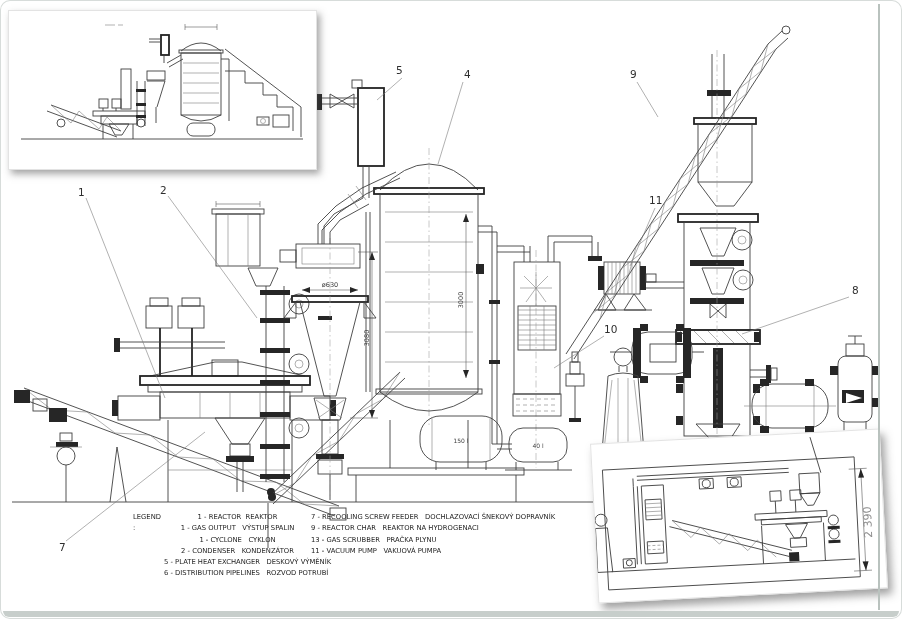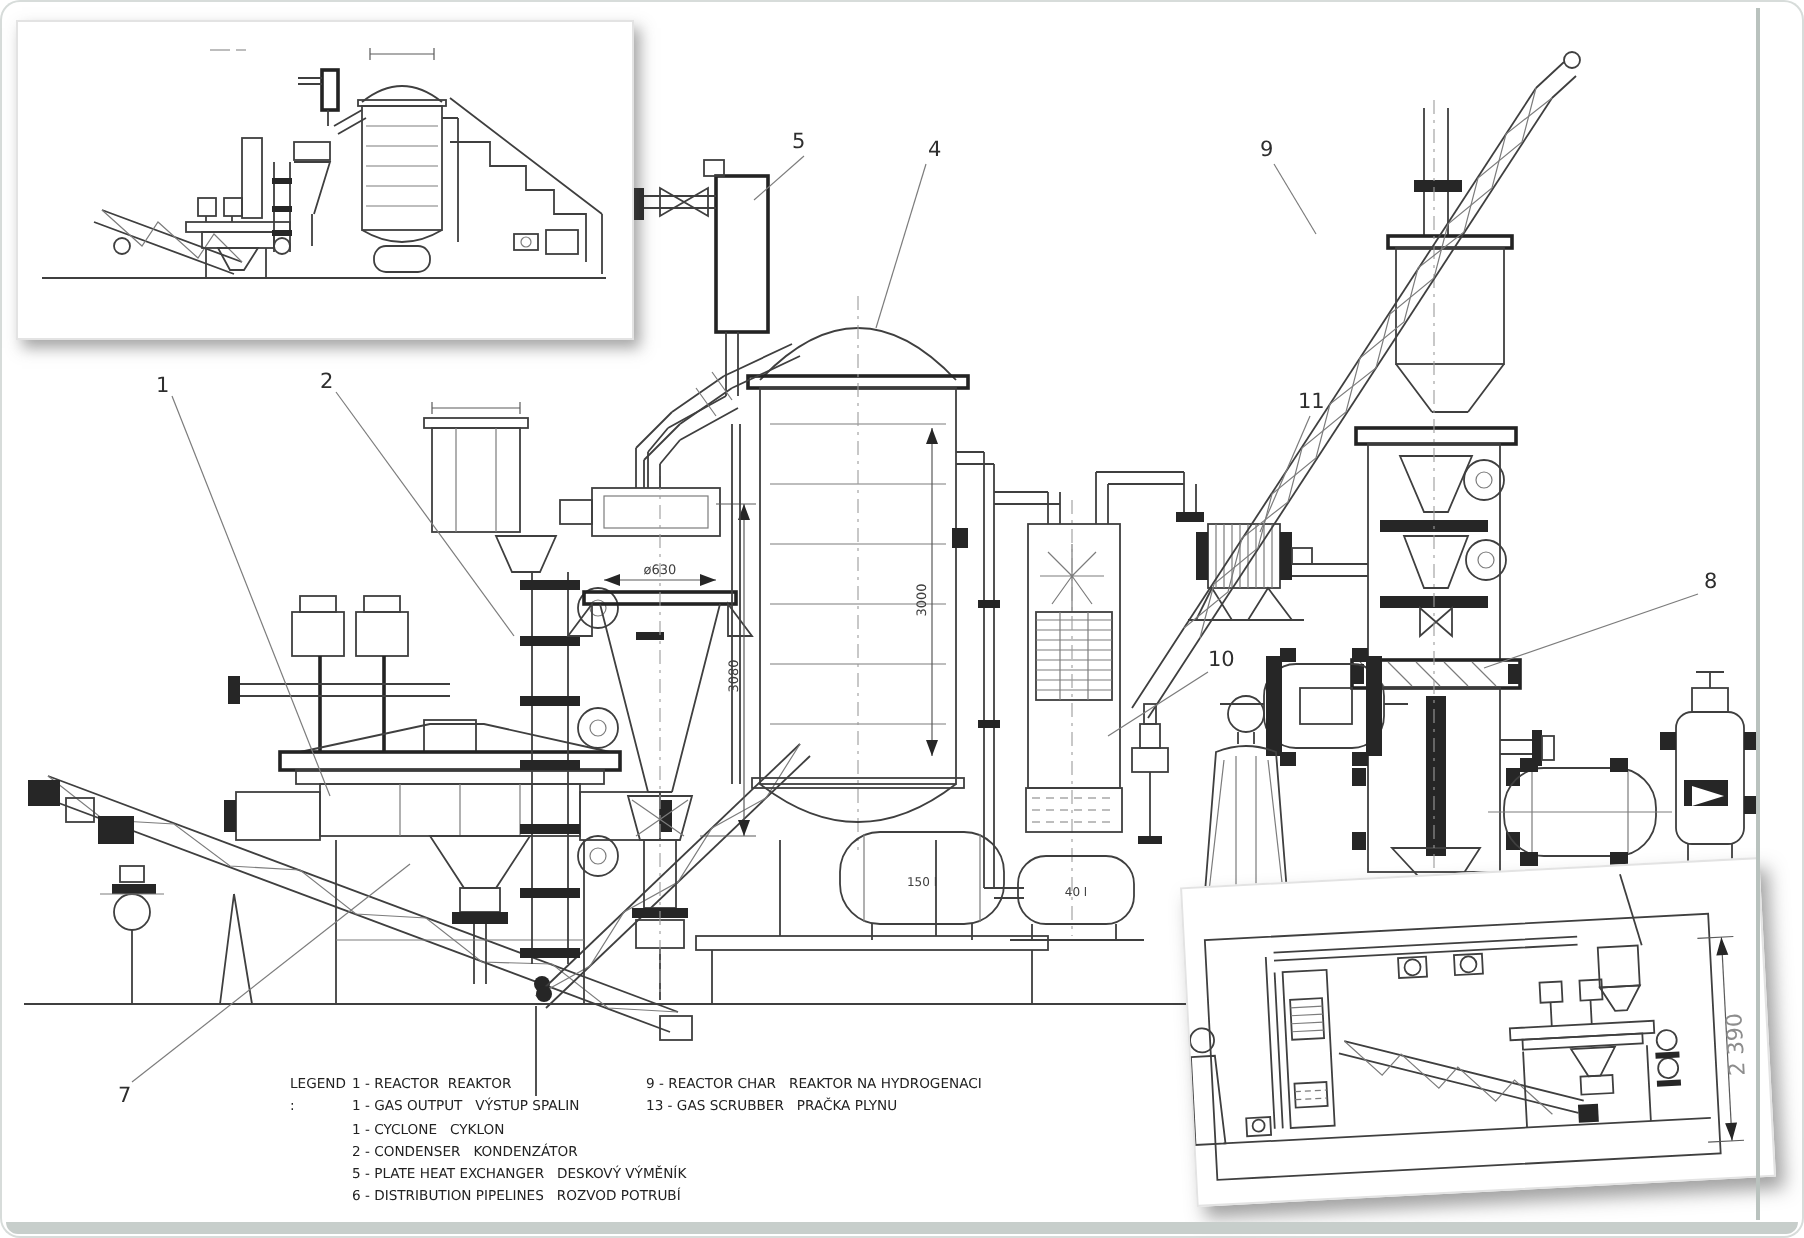--- a/index.html
+++ b/index.html
@@ -24,25 +24,25 @@
   .inset-tl{
     left:8px;top:10px;width:307px;height:158px;
     box-shadow:3px 4px 7px rgba(75,75,75,.5);
   }
   .inset-br{
     left:594px;top:436px;width:288px;height:158px;
     transform:rotate(-3deg);transform-origin:50% 50%;
     box-shadow:4px 6px 9px rgba(70,70,70,.5);
   }
   .legend{
-    position:absolute;left:133px;top:537px;display:flex;
-    font-size:6.8px;color:#222;letter-spacing:0;line-height:11.3px;margin-left:12px;
+    position:absolute;left:133px;top:512px;display:flex;
+    font-size:6.8px;color:#222;letter-spacing:0;line-height:11.3px;
   }
   .legend-title{width:31px;}
-  .legend-col1{width:147px;}
+  .legend-col1{width:147px;text-align:center;}
   .legend-item{white-space:pre;}
   .page-edge-right{
     position:absolute;left:878px;top:4px;width:0;height:606px;
     border-left:2px solid #b9c2be;
   }
   .page-edge-bottom{
     position:absolute;left:3px;top:611px;width:896px;height:6px;
     background:#c7cecb;border-radius:0 0 8px 8px;
   }
 </style>
@@ -473,20 +473,22 @@
     <div class="legend-title">LEGEND :</div>
     <div class="legend-col1">
       <div class="legend-item">1 - REACTOR  REAKTOR</div>
       <div class="legend-item">1 - GAS OUTPUT   VÝSTUP SPALIN</div>
       <div class="legend-item">1 - CYCLONE   CYKLON</div>
       <div class="legend-item">2 - CONDENSER   KONDENZÁTOR</div>
       <div class="legend-item">5 - PLATE HEAT EXCHANGER   DESKOVÝ VÝMĚNÍK</div>
       <div class="legend-item">6 - DISTRIBUTION PIPELINES   ROZVOD POTRUBÍ</div>
     </div>
     <div class="legend-col2">
+      <div class="legend-item">7 - RECOOLING SCREW FEEDER   DOCHLAZOVACÍ ŠNEKOVÝ DOPRAVNÍK</div>
       <div class="legend-item">9 - REACTOR CHAR   REAKTOR NA HYDROGENACI</div>
       <div class="legend-item">13 - GAS SCRUBBER   PRAČKA PLYNU</div>
+      <div class="legend-item">11 - VACUUM PUMP   VAKUOVÁ PUMPA</div>
     </div>
   </div>
 
   <div class="page-edge-right"></div>
   <div class="page-edge-bottom"></div>
 </div>
 
 </body></html>

